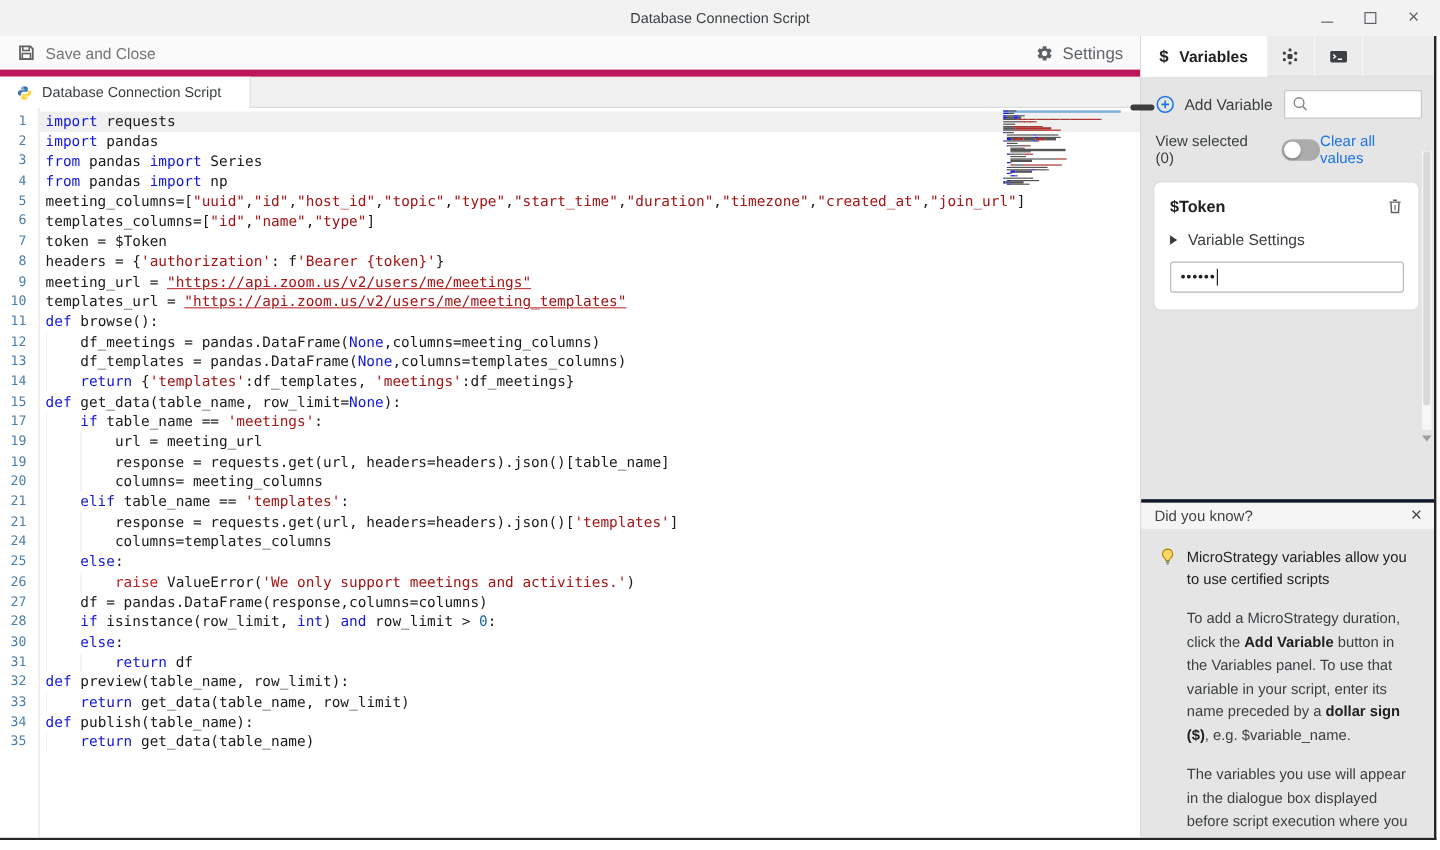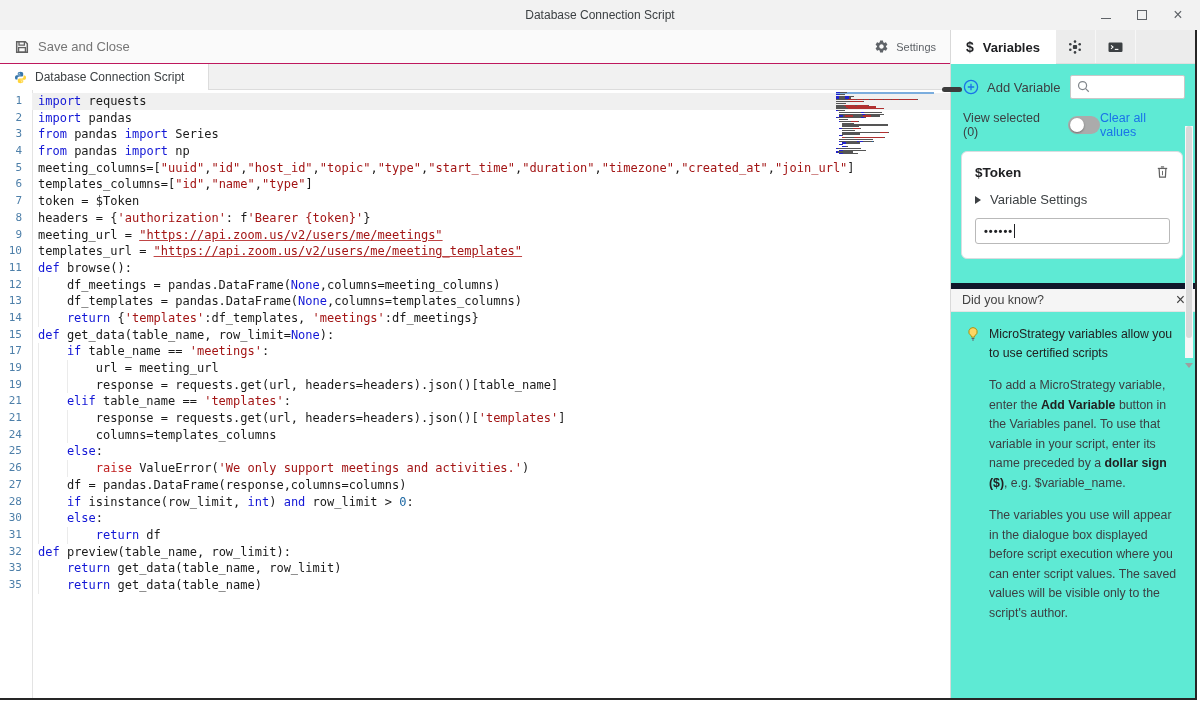--- a/index.html
+++ b/index.html
@@ -13,25 +13,25 @@
     color:#5f6368; cursor:default; }
   .win-min { width:10px; height:0; border-top:1.4px solid #5f6368; align-self:center; margin-top:6px; }
   .win-max { width:10px; height:10px; border:1.4px solid #5f6368; }
   .win-close { font-size:16px; line-height:16px; }
 
   .chrome { width:1197px; height:670px; border-right:2px solid #262626; border-bottom:2px solid #262626;
     display:flex; flex-direction:column; background:#fff; position:relative; }
 
   
   .toolbar-row { height:34px; display:flex; flex:0 0 34px; }
-  .toolbar-left { flex:1; background:#fafafa; border-bottom:1px solid #be185d;
+  .toolbar-left { flex:1; background:#fafafa; border-bottom:6px solid #be185d;
     display:flex; align-items:center; padding:0 14px; }
   .btn-savec { display:flex; align-items:center; gap:8px; color:#757575; font-size:13px; cursor:pointer; }
   .spacer { flex:1; }
-  .btn-settings { display:flex; align-items:center; gap:7px; color:#5f6368; font-size:11px; cursor:pointer; }
+  .btn-settings { display:flex; align-items:center; gap:7px; color:#5f6368; font-size:14px; cursor:pointer; }
 
   .panel-tabs { width:245px; flex:0 0 245px; border-left:1px solid #d9d9d9; display:flex; }
   .vtab { background:#fff; display:flex; align-items:center; gap:9px; padding:0 16px 0 15px; cursor:pointer; }
   .vtab .dollar { font-weight:bold; font-size:14px; color:#202124; }
   .vtab .vlabel { font-weight:bold; font-size:13px; color:#202124; }
   .icon-tabs { flex:1; background:#ececec; border-bottom:1px solid #dfdfdf; display:flex; }
   .itab { width:40px; display:flex; align-items:center; justify-content:center; cursor:pointer; border-right:1px solid #f7f7f7; }
 
   
   .content-row { flex:1; display:flex; min-height:0; }
@@ -65,21 +65,21 @@
   .mm-line.mm-cur { background:#7badde; }
   .mm-tk, .mm-sp { display:inline-block; height:1.3px; vertical-align:top; }
   .mm-k { background:#2222cc; } .mm-s,.mm-u,.mm-r { background:#b03030; }
   .mm-p { background:#555; } .mm-n { background:#2266aa; }
 
   .splitter-grip { position:absolute; left:942px; top:57px; width:20px; height:5px;
     background:#3c3c3c; border-radius:3px; cursor:col-resize; z-index:5; }
 
   
   .panel { width:245px; flex:0 0 245px; border-left:1px solid #d9d9d9; display:flex;
-    flex-direction:column; background:#5eead4; position:relative; }
+    flex-direction:column; background:#e5e5e5; position:relative; }
   .add-row { display:flex; align-items:center; margin:11px 10px 0 12px; }
   .add-btn { display:flex; align-items:center; gap:8px; font-size:13px; color:#3c4043; cursor:pointer; flex:0 0 auto; }
   .search-box { flex:1; margin-left:10px; position:relative; }
   .search-box input { width:100%; height:24px; border:1px solid #c8c8c8; border-radius:2px;
     padding:0 6px 0 26px; font-size:12px; color:#3c4043; outline:none; background:#fff; }
   .search-ic { position:absolute; left:6px; top:4px; }
   .view-row { display:flex; align-items:center; margin:12px 10px 0 12px; }
   .view-label { font-size:12.5px; color:#3c4043; }
   .toggle { width:32px; height:18px; border-radius:9px; background:#ababab; position:relative;
     margin-left:10px; cursor:pointer; flex:0 0 auto; }
@@ -102,21 +102,21 @@
   .caret { display:inline-block; width:1px; height:14px; background:#202124; margin-left:1px; }
 
   .panel-scrollbar { position:absolute; right:2px; top:62px; width:8px; height:232px; background:#f7f7f7; }
   .panel-scrollbar .thumb { position:absolute; top:0; left:1px; width:6px; height:212px;
     background:#d9d9d9; border-radius:3px; cursor:pointer; }
   .scroll-arrow { position:absolute; right:2px; top:296px; width:8px; height:10px;
     display:flex; align-items:center; justify-content:center; cursor:pointer; }
   .scroll-arrow::before { content:""; width:0; height:0; border-left:4px solid transparent;
     border-right:4px solid transparent; border-top:5px solid #9e9e9e; }
 
-  .dyk { margin-top:auto; height:415px; display:flex; flex-direction:column; border-top:6px solid #0f172a; }
+  .dyk { margin-top:auto; height:282px; display:flex; flex-direction:column; border-top:3px solid #0f172a; }
   .dyk-header { height:23px; flex:0 0 23px; background:#f5f5f5; border-bottom:1px solid #e4e4e4;
     display:flex; align-items:center; padding:0 10px 0 11px; }
   .dyk-title { font-size:12.5px; color:#424242; }
   .dyk-close { margin-left:auto; font-size:16px; color:#424242; cursor:pointer; line-height:14px; }
   .dyk-body { flex:1; padding:13px 14px 0 14px; position:relative; overflow:hidden; }
   .bulb { position:absolute; left:14px; top:14px; }
   .tip-title { margin-left:24px; font-size:12.3px; font-weight:normal; color:#212121; line-height:19px;
     width:190px; }
   .dyk-paragraphs { margin:13px 0 0 24px; width:192px; }
   .dyk-paragraphs p { font-size:12.3px; color:#3c4043; line-height:19.5px; margin:0 0 13px 0; }
@@ -280,20 +280,24 @@
             </div>
             <div class="code-line">
               <span class="ln">19</span>
               <span class="lc"><span class="ind"></span><span class="ind"></span><span class="tk-p">url = meeting_url</span></span>
             </div>
             <div class="code-line">
               <span class="ln">19</span>
               <span class="lc"><span class="ind"></span><span class="ind"></span><span class="tk-p">response = requests.get(url, headers=headers).json()[table_name]</span></span>
             </div>
             <div class="code-line">
+              <span class="ln">20</span>
+              <span class="lc"><span class="ind"></span><span class="ind"></span><span class="tk-p">columns= meeting_columns</span></span>
+            </div>
+            <div class="code-line">
               <span class="ln">21</span>
               <span class="lc"><span class="ind"></span><span class="tk-k">elif</span><span class="tk-p"> table_name == </span><span class="tk-s">'templates'</span><span class="tk-p">:</span></span>
             </div>
             <div class="code-line">
               <span class="ln">21</span>
               <span class="lc"><span class="ind"></span><span class="ind"></span><span class="tk-p">response = requests.get(url, headers=headers).json()[</span><span class="tk-s">'templates'</span><span class="tk-p">]</span></span>
             </div>
             <div class="code-line">
               <span class="ln">24</span>
               <span class="lc"><span class="ind"></span><span class="ind"></span><span class="tk-p">columns=templates_columns</span></span>
@@ -322,20 +326,24 @@
               <span class="ln">31</span>
               <span class="lc"><span class="ind"></span><span class="ind"></span><span class="tk-k">return</span><span class="tk-p"> df</span></span>
             </div>
             <div class="code-line">
               <span class="ln">32</span>
               <span class="lc"><span class="tk-k">def</span><span class="tk-p"> preview(table_name, row_limit):</span></span>
             </div>
             <div class="code-line">
               <span class="ln">33</span>
               <span class="lc"><span class="ind"></span><span class="tk-k">return</span><span class="tk-p"> get_data(table_name, row_limit)</span></span>
+            </div>
+            <div class="code-line">
+              <span class="ln">34</span>
+              <span class="lc"><span class="tk-k">def</span><span class="tk-p"> publish(table_name):</span></span>
             </div>
             <div class="code-line">
               <span class="ln">35</span>
               <span class="lc"><span class="ind"></span><span class="tk-k">return</span><span class="tk-p"> get_data(table_name)</span></span>
             </div>
           </div>
         <div class="minimap">
             <div class="mm-line mm-cur"><span class="mm-tk mm-k" style="width: 4.32px;"></span><span class="mm-tk mm-p" style="width: 6.48px;"></span></div>
             <div class="mm-line"><span class="mm-tk mm-k" style="width: 4.32px;"></span><span class="mm-tk mm-p" style="width: 5.04px;"></span></div>
             <div class="mm-line"><span class="mm-tk mm-k" style="width: 2.88px;"></span><span class="mm-tk mm-p" style="width: 5.76px;"></span><span class="mm-tk mm-k" style="width: 4.32px;"></span><span class="mm-tk mm-p" style="width: 5.04px;"></span></div>
@@ -439,21 +447,21 @@
         </div>
         <div class="dyk-body">
           <span class="bulb">
             <svg width="16" height="16" viewBox="0 0 16 16">
               <path d="M8 1.6a4.2 4.2 0 0 0-2.3 7.7c.5.35.8.9.8 1.5v.3h3v-.3c0-.6.3-1.15.8-1.5A4.2 4.2 0 0 0 8 1.6z" fill="#fdd663" stroke="#a98600" stroke-width=".9"></path>
               <path d="M6.6 12.5h2.8M7.1 14h1.8" stroke="#5f6368" stroke-width="1"></path>
             </svg>
           </span>
           <div class="tip-title">MicroStrategy variables allow you to use certified scripts</div>
           <div class="dyk-paragraphs">
-              <p><span>To add a MicroStrategy variable, enter the </span><span class="b">Add Variable</span><span> button in the Variables panel. To use that variable in your script, enter its name preceded by a </span><span class="b">dollar sign ($)</span><span>, e.g. $variable_name.</span></p>
+              <p><span>To add a MicroStrategy duration, click the </span><span class="b">Add Variable</span><span> button in the Variables panel. To use that variable in your script, enter its name preceded by a </span><span class="b">dollar sign ($)</span><span>, e.g. $variable_name.</span></p>
               <p><span>The variables you use will appear in the dialogue box displayed before script execution where you can enter script values. The saved values will be visible only to the script's author.</span></p>
             </div>
         </div>
       </div>
     </div>
   </div>
 
   <div class="splitter-grip"></div>
 </div>
 

